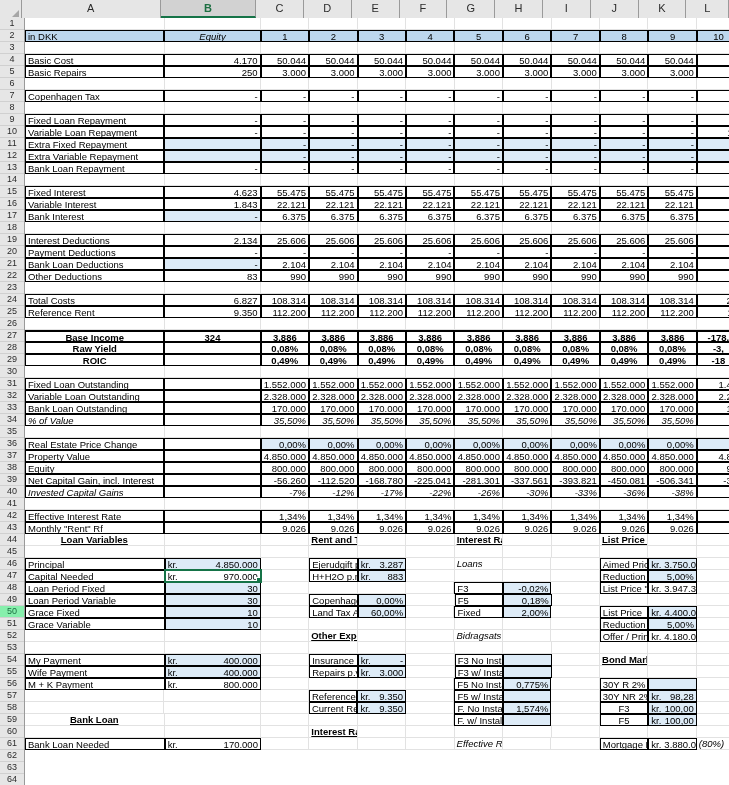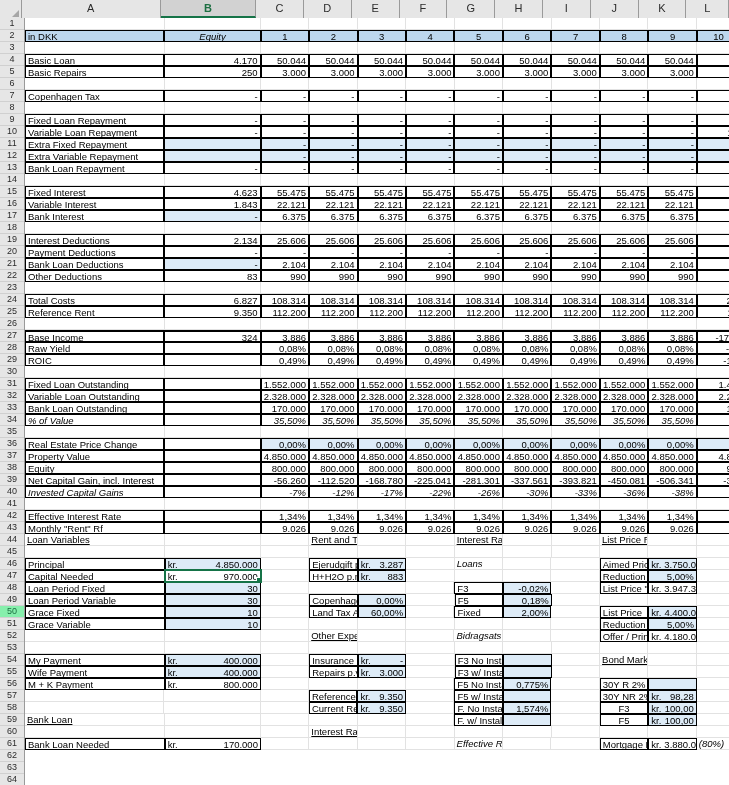--- a/index.html
+++ b/index.html
@@ -103,21 +103,21 @@
   
   .cA { width: 160px; }
   .cB { width: 110px; }
   .cD { width: 55px; }
   .cL { width: 49px; }
 
   .r  { text-align: right; }
   .c  { text-align: center; }
   .l  { text-align: left; }
 
-  .b  { font-weight: normal; }
+  .b  { font-weight: bold; text-align: center; }
   .it { font-style: italic; }
   .u  { text-decoration: underline; }
 
   
   .fill-hdr   { background: #bdd7ee; }
   .fill-input { background: #ddebf7; }
 
   
   .bx {
     border: 1px solid #000;
@@ -269,21 +269,21 @@
         <div class="cell cD"></div>
         <div class="cell cD"></div>
         <div class="cell cD"></div>
         <div class="cell cD"></div>
         <div class="cell cD"></div>
         <div class="cell cD"></div>
         <div class="cell cD"></div>
         <div class="cell cL"></div>
       </div>
       <div class="row">
-        <div class="cell cA l bx">Basic Loan</div>
+        <div class="cell cA l bx">Basic Cost</div>
         <div class="cell cB r bx">4.170</div>
         <div class="cell cD r bx">50.044</div>
         <div class="cell cD r bx">50.044</div>
         <div class="cell cD r bx">50.044</div>
         <div class="cell cD r bx">50.044</div>
         <div class="cell cD r bx">50.044</div>
         <div class="cell cD r bx">50.044</div>
         <div class="cell cD r bx">50.044</div>
         <div class="cell cD r bx">50.044</div>
         <div class="cell cD r bx">50.044</div>

